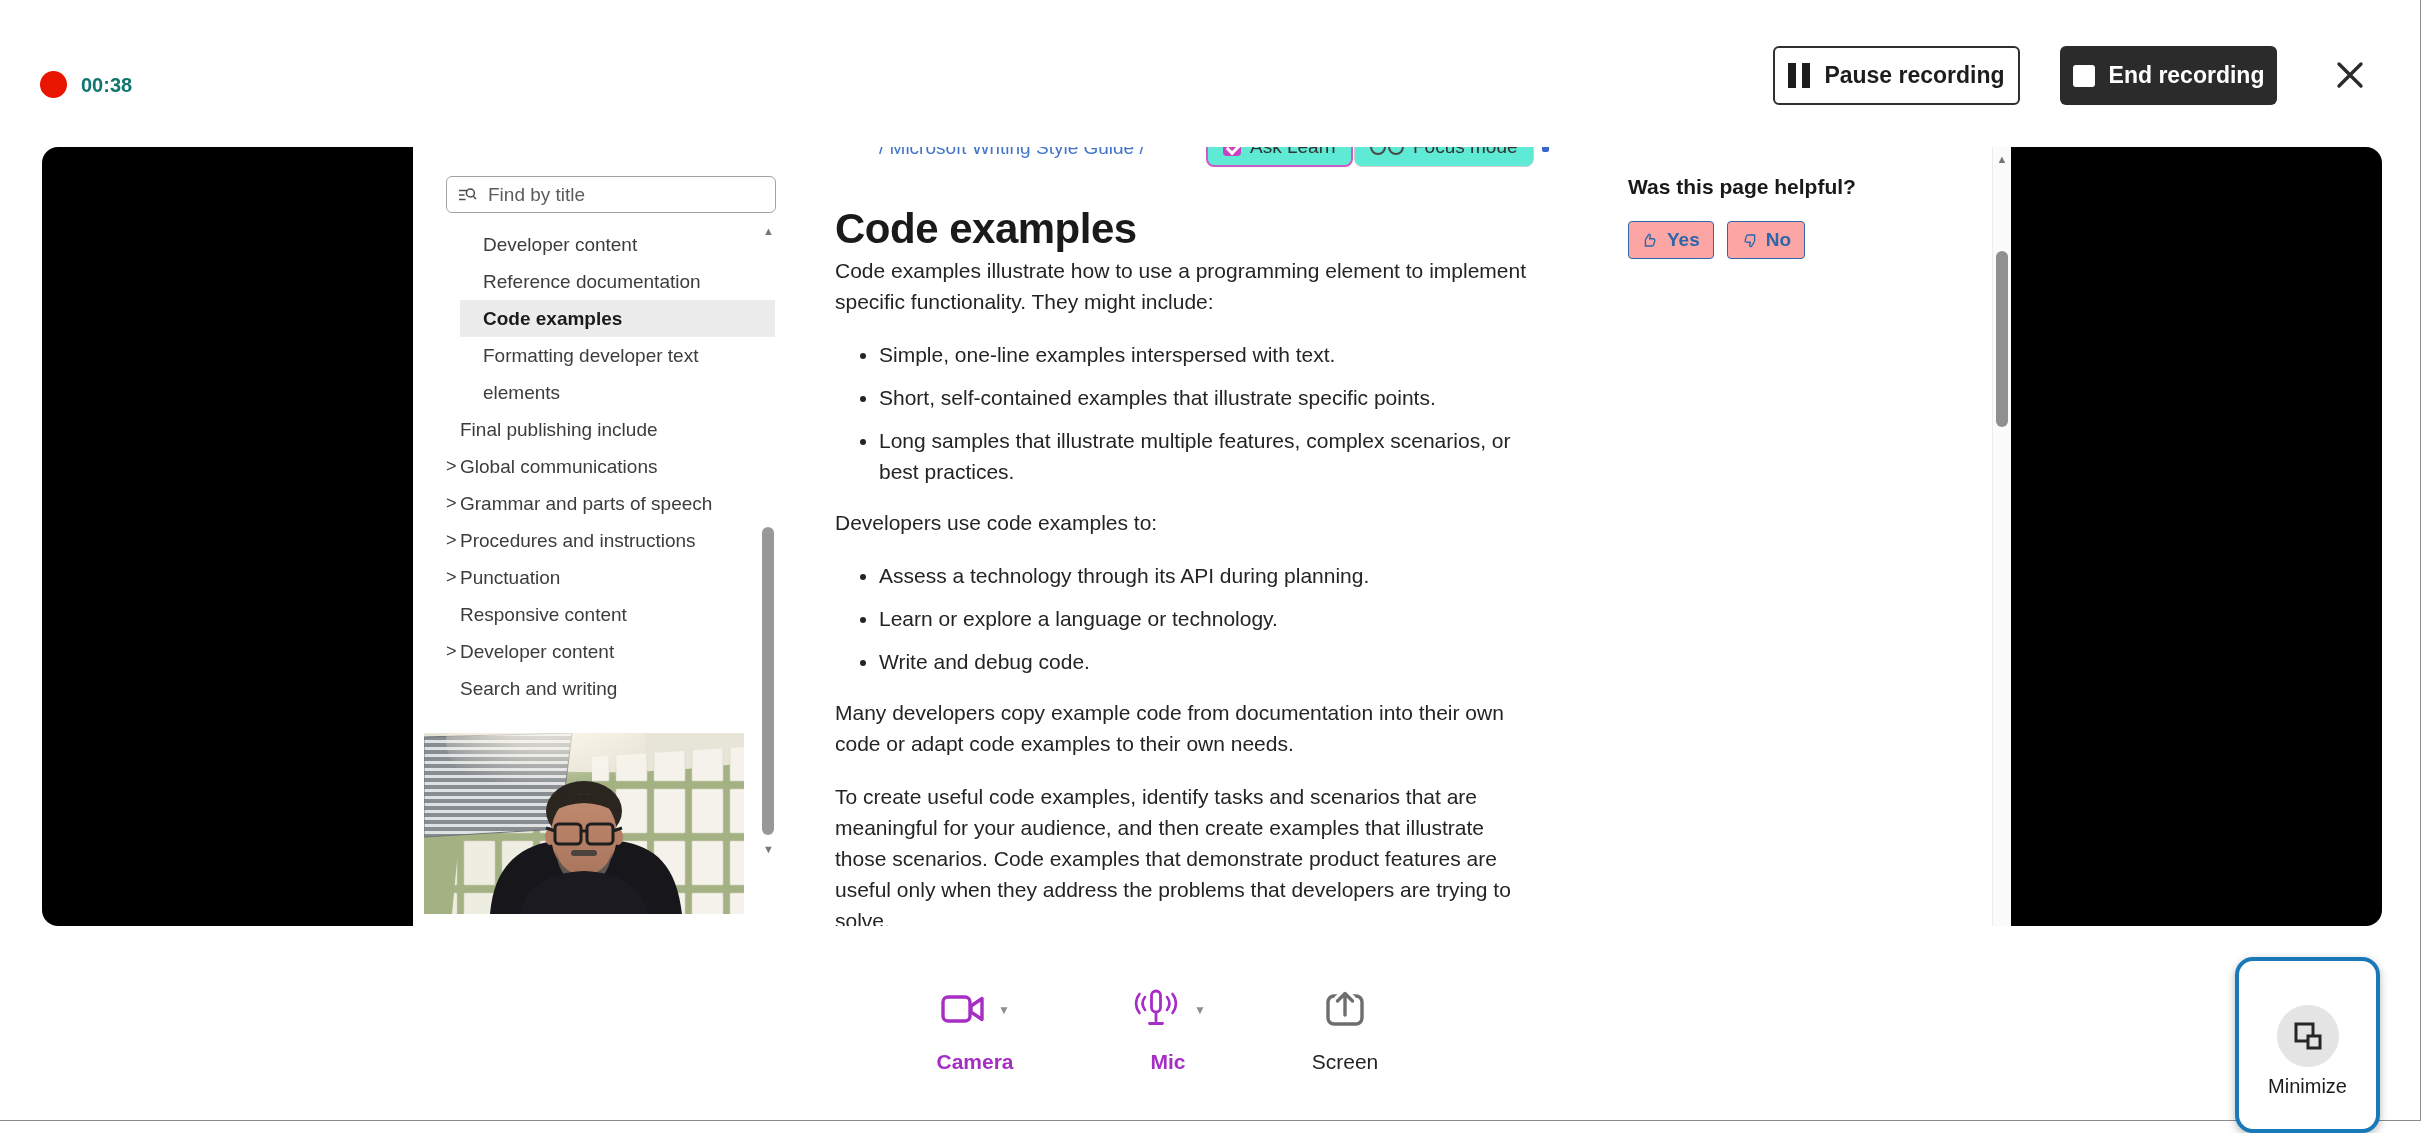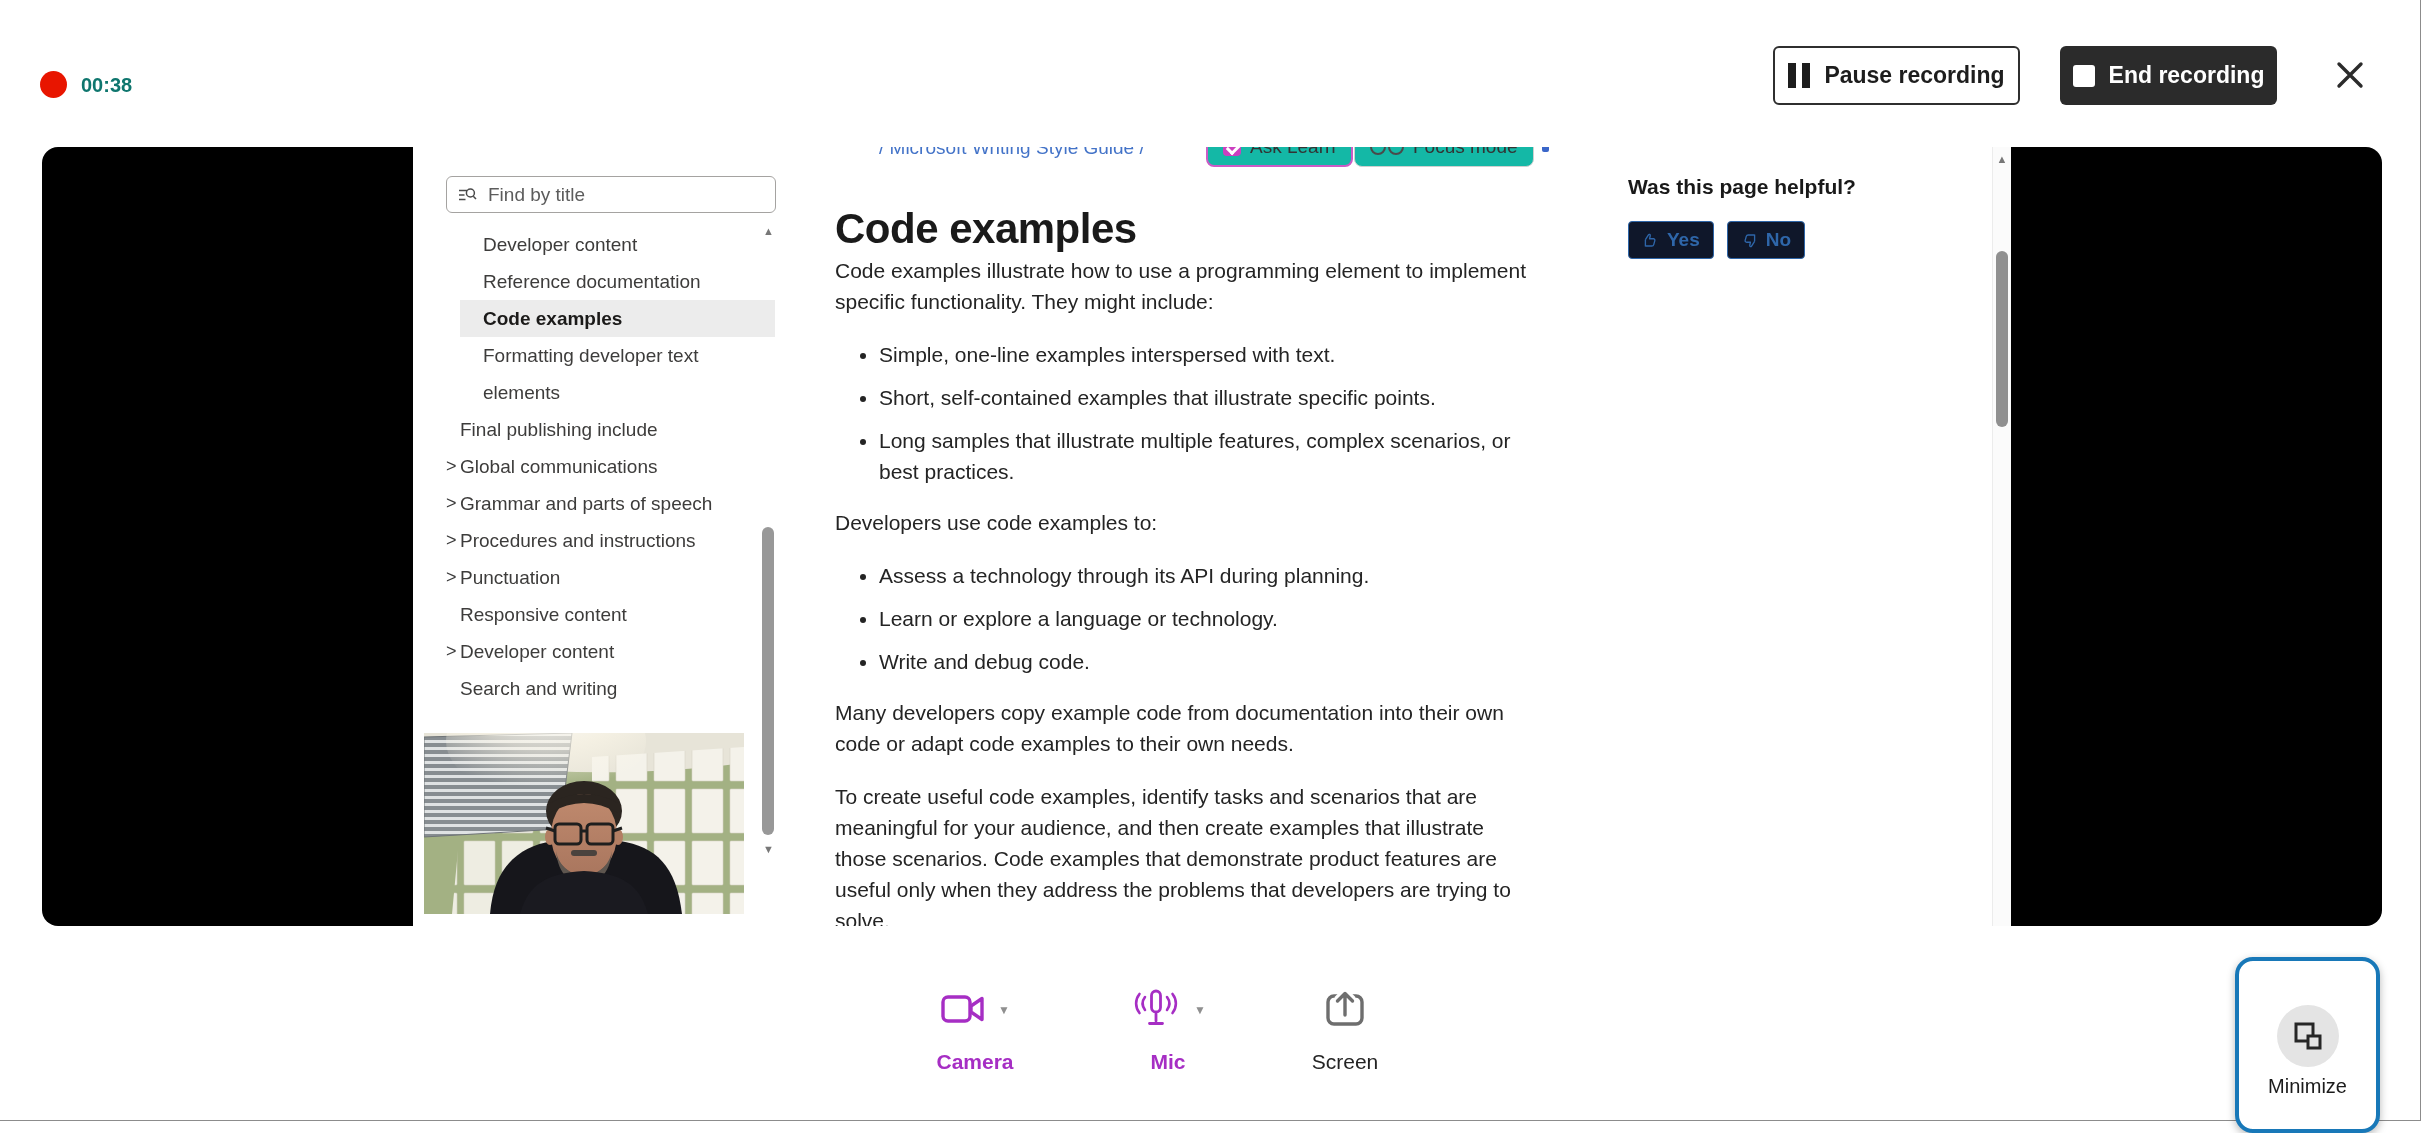--- a/index.html
+++ b/index.html
@@ -23,21 +23,21 @@
        align-items:center;justify-content:center;background:none;border:none;}
 
   
   .preview{position:absolute;left:42px;top:147px;width:2340px;height:779px;background:#000;
        border-radius:16px;overflow:hidden;}
   .page{position:absolute;left:371px;top:0;width:1598px;height:779px;background:#fff;overflow:hidden;}
 
   
   .breadcrumb{position:absolute;left:466px;top:-10px;font-size:19px;color:#4373c8;white-space:nowrap;}
   .pill{position:absolute;top:-20px;height:40px;display:flex;align-items:center;gap:9px;
-       background:#14b8a6;border-radius:8px;box-sizing:border-box;font-size:19px;color:#333;padding:0 15px;}
+       background:#5eead4;border-radius:8px;box-sizing:border-box;font-size:19px;color:#333;padding:0 15px;}
   .ask-learn{left:793px;border:2px solid #cb5bc6;}
   .ask-learn-glyph{position:relative;width:18px;height:18px;background:#cb3fc0;border-radius:4px;}
   .ask-learn-glyph::after{content:"";position:absolute;left:4px;top:5px;width:10px;height:6px;
        border-left:3px solid #fff;border-bottom:3px solid #fff;transform:rotate(-45deg);}
   .focus-mode{left:941px;border:1px solid #cfcfcf;}
   .glasses{display:flex;gap:2px;}
   .glasses i{display:block;width:12px;height:12px;border:2px solid #4a4a4a;border-radius:50%;}
   .more-dot{position:absolute;left:1129px;top:-2px;width:7px;height:7px;background:#3a66c9;border-radius:2px;}
 
   
@@ -45,21 +45,21 @@
   .article{position:absolute;left:422px;top:108px;width:700px;font-size:21px;line-height:31px;color:#242424;}
   .article p{margin:0 0 22px 0;}
   .article ul{margin:10px 0 20px 0;padding-left:44px;}
   .article li{margin:12px 0 3px 0;}
   .article h2{margin:0;font-size:21.5px;font-weight:700;color:#1a1a1a;}
 
   
   .feedback{position:absolute;left:1215px;top:28px;}
   .feedback-q{font-size:21px;font-weight:600;color:#191919;}
   .feedback-btns{display:flex;gap:13px;margin-top:22px;}
-  .fb-btn{display:flex;align-items:center;gap:8px;height:38px;padding:0 13px;background:#0f172a;
+  .fb-btn{display:flex;align-items:center;gap:8px;height:38px;padding:0 13px;background:#fca5a5;
        border:1px solid #2e66a9;border-radius:4px;color:#2e66a9;font-size:19px;font-weight:600;
        font-family:"Liberation Sans",sans-serif;box-sizing:border-box;}
 
   
   .page-scroll{position:absolute;left:1579px;top:0;width:19px;height:779px;background:#fbfbfb;border-left:1px solid #ececec;box-sizing:border-box;}
   .page-scroll .arr{position:absolute;left:0;width:100%;text-align:center;font-size:11px;color:#777;}
   .page-scroll .arr.up{top:6px;}
   .page-scroll .thumb{position:absolute;left:3px;top:104px;width:12px;height:176px;background:#909090;border-radius:6px;}
 
   

